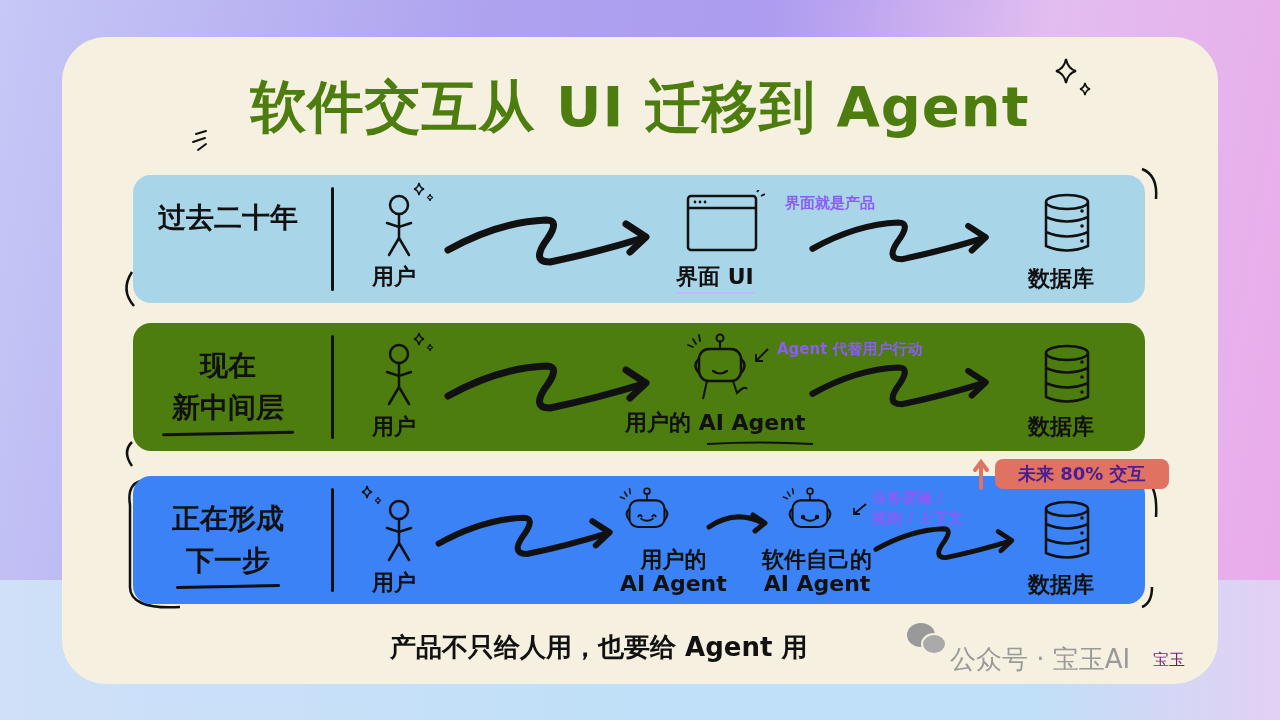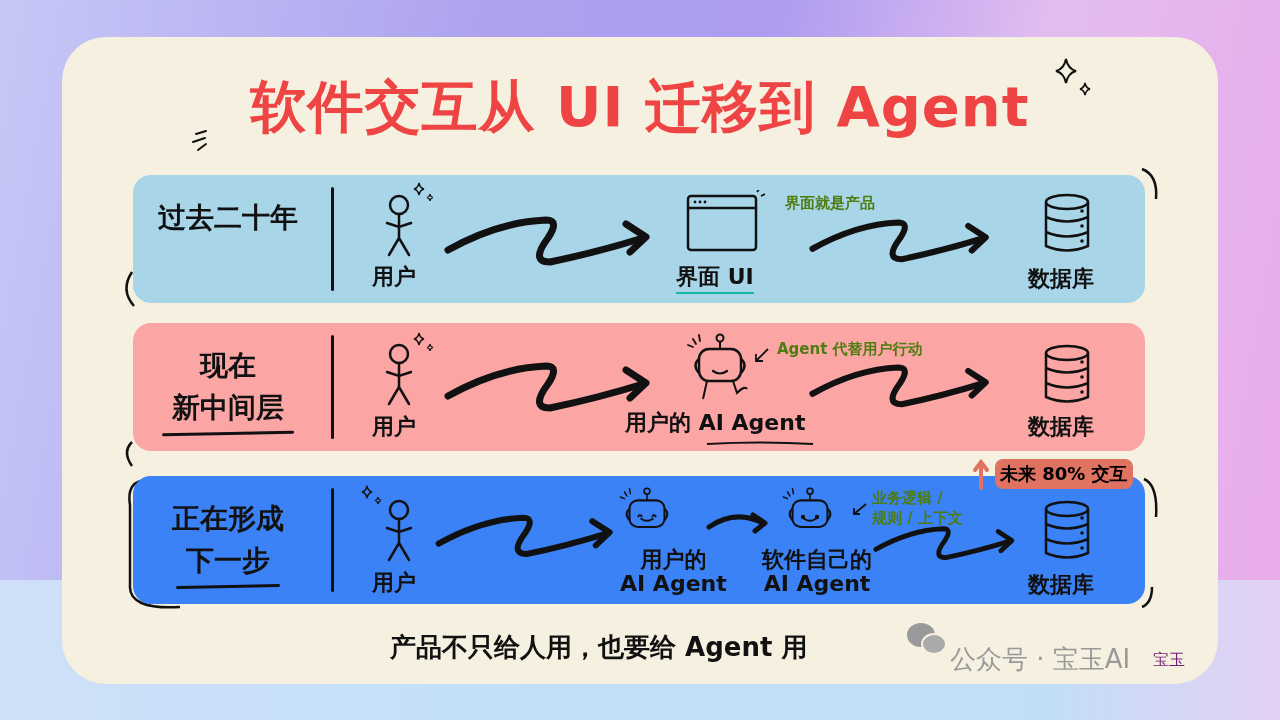--- a/index.html
+++ b/index.html
@@ -12,52 +12,52 @@
   .bg-bottom {
     position:absolute; left:0; right:0; bottom:0; height:140px;
     background: linear-gradient(90deg, #cfe0f8 0%, #bfe0f8 50%, #bfe0f8 80%, #e3d0f3 100%);
   }
   .card {
     position:absolute; left:62px; top:37px; width:1156px; height:647px;
     background:#f6f0e0; border-radius:44px;
   }
   .title {
     position:absolute; left:0; right:0; top:70px; text-align:center;
-    font-size:56px; font-weight:bold; color:#ef4444; letter-spacing:1px;
+    font-size:56px; font-weight:bold; color:#4d7c0f; letter-spacing:1px;
     font-family: "DejaVu Sans", sans-serif;
   }
   .row {
     position:absolute; left:133px; width:1012px; height:128px; border-radius:18px;
   }
   .row.r1 { top:175px; background:#a9d5e9;padding-left:32px; }
-  .row.r2 { top:323px; background:#fca5a5; }
+  .row.r2 { top:323px; background:#4d7c0f; }
   .row.r3 { top:476px; background:#3b82f6; }
   .row-label {
     position:absolute; left:0; width:190px; top:22px; text-align:center;
     font-size:28px; font-weight:bold; color:#111; line-height:42px;
   }
   .row-label .underline {
     display:inline-block; position:relative;
   }
   .row-label .underline::after {
     content:""; position:absolute; left:-10px; right:-10px; bottom:-6px; height:3px;
     background:#111; border-radius:2px; transform:rotate(-1deg);
   }
   .divider {
     position:absolute; left:198px; top:12px; width:3px; height:104px; background:#111; border-radius:2px;
   }
   .node-label {
     position:absolute; font-size:22px; font-weight:bold; color:#111; text-align:center; white-space:nowrap;
     line-height:26px;
   }
-  .note { position:absolute; font-size:15px; color:#4d7c0f; white-space:nowrap; font-weight:bold; }
+  .note { position:absolute; font-size:15px; color:#8b5cf6; white-space:nowrap; font-weight:bold; }
   .abs { position:absolute; }
   .badge {
-    position:absolute; left:995px; top:459px; padding:3px 5px; background:#e07262;
-    border-radius:8px; font-size:18px; font-weight:bold; color:#000000;
+    position:absolute; left:995px; top:459px; padding:3px 23px; background:#e07262;
+    border-radius:8px; font-size:18px; font-weight:bold; color:#4c1d95;
   }
   .footer {
     position:absolute; left:390px; top:630px; font-size:26px; font-weight:bold; color:#111;
   }
   .watermark {
     position:absolute; left:905px; top:622px; font-size:26px; color:#999; white-space:nowrap;margin-top:20px;
   }
   .wm-small { position:absolute; left:1153px; top:650px; font-size:16px; color:#701a75; }
 </style>
 </head>
@@ -159,21 +159,21 @@
   </svg>
 <svg class="abs" style="left:685px;top:190px" width="80" height="64">
   <rect x="3" y="6" width="68" height="54" rx="3" fill="none" stroke="#111" stroke-width="2.5"></rect>
   <path d="M3 18 L71 18" stroke="#111" stroke-width="2.5"></path>
   <circle cx="10" cy="12" r="1.4" fill="#111"></circle>
     <circle cx="15" cy="12" r="1.4" fill="#111"></circle>
     <circle cx="20" cy="12" r="1.4" fill="#111"></circle>
   <path d="M72 2 L75 -2 M76 6 L80 4" stroke="#111" stroke-width="1.8"></path>
 </svg>
 <div class="note" style="left:785px;top:194px">界面就是产品</div>
-<div class="node-label" style="left:676px;top:264px;border-bottom:2px solid #14b8a6;padding-bottom:2px">界面 UI</div>
+<div class="node-label" style="left:676px;top:264px;border-bottom:2px solid #c4b5fd;padding-bottom:2px">界面 UI</div>
 <svg class="abs" style="left:780px;top:205px" width="240" height="70">
     <use href="#squiggle"></use>
   </svg>
 <svg class="abs" style="left:1042px;top:193px" width="50" height="62">
     <use href="#db"></use>
   </svg>
 <div class="node-label" style="left:1028px;top:266px">数据库</div>
 
 <svg class="abs" style="left:379px;top:342px" width="40" height="70">
     <use href="#stick"></use>

